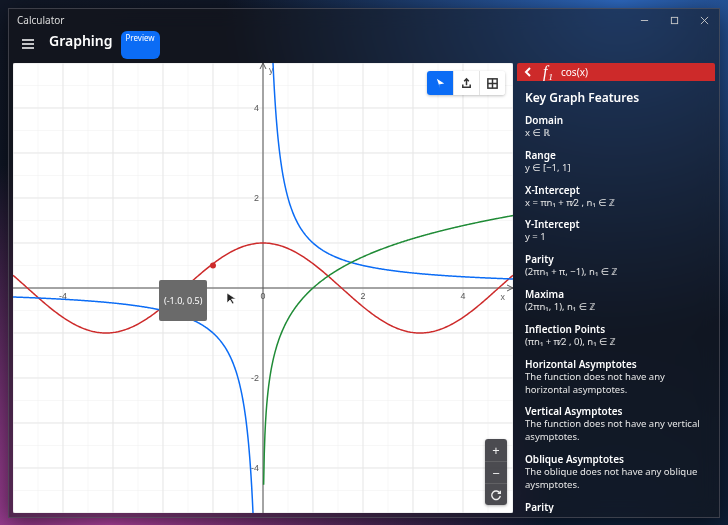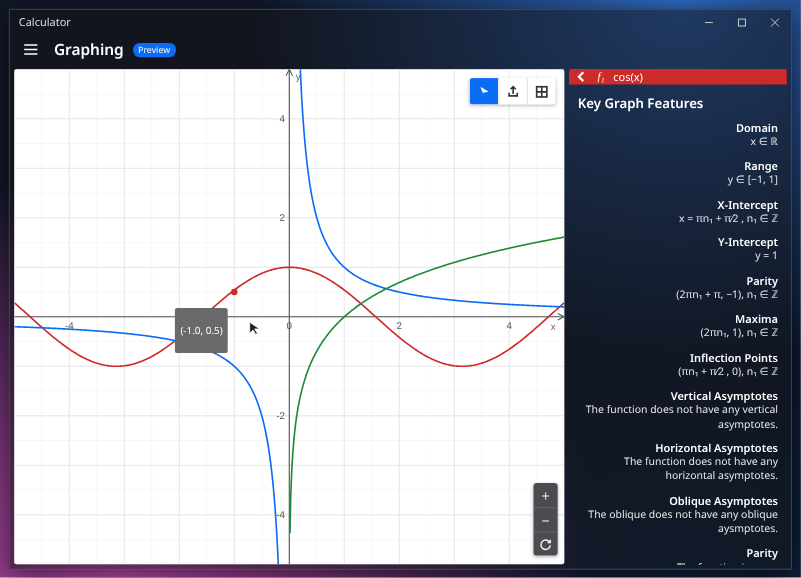--- a/index.html
+++ b/index.html
@@ -21,21 +21,21 @@
     display: flex; flex-direction: column;
   }
   .titlebar {
     height: 22px; display: flex; align-items: center; color: #ddd;
     font-size: 10px; padding-left: 8px; user-select: none;
   }
   .titlebar .spacer { flex: 1; }
   .win-btn { width: 30px; height: 22px; display: flex; align-items: center; justify-content: center; color: #ccc; }
   .win-btn svg { width: 9px; height: 9px; stroke: currentColor; fill: none; stroke-width: 1; }
   .header {
-    height: 28px; display: flex; align-items: center; gap: 8px; padding: 0 6px;
+    height: 28px; display: flex; gap: 8px; padding: 0 6px;
   }
   .menu-btn { width: 26px; height: 26px; display: flex; align-items: center; justify-content: center; color: #fff; }
   .menu-btn svg { width: 14px; height: 12px; stroke: #fff; }
   .mode-title { color: #fff; font-size: 14px; font-weight: 600; }
   .preview-badge { background: #0b6cf5; color: #fff; font-size: 8px; padding: 1px 5px; border-radius: 6px; }
   .content { flex: 1; display: flex; min-height: 0; }
   .graph-area { position: relative; flex: 1; margin: 4px 0 4px 4px; background: #fff; border-radius: 2px; overflow: hidden; }
   .graph-svg { position: absolute; inset: 0; width: 100%; height: 100%; }
   .toolbar {
     position: absolute; top: 8px; right: 8px; height: 24px; display: flex;
@@ -61,24 +61,24 @@
   }
   .side::-webkit-scrollbar { width: 6px; }
   .side::-webkit-scrollbar-thumb { background: rgba(160,160,160,0.55); border-radius: 3px; }
   .side::-webkit-scrollbar-track { background: transparent; }
   .fn-header {
     background: #cd2a2a; height: 24px; display: flex; align-items: center; gap: 6px;
     padding: 0 6px; color: #fff; border-radius: 2px 2px 0 0;
   }
   .fn-header .back { width: 14px; display:flex; }
   .fn-header .back svg { stroke:#fff; width:12px; height:12px; fill:none; stroke-width:2; }
-  .fn-header .fnidx { font-style: italic; font-family: Georgia, serif; font-size: 10px; text-align: center; }
+  .fn-header .fnidx { font-style: italic; font-family: Georgia, serif; font-size: 16px; text-align: center; }
   .fn-header .expr { font-size: 10px; margin-left: 2px; }
   .panel-title { font-weight: 600; font-size: 12px; padding: 8px 8px 4px; }
-  .feat { padding: 3px 8px 5px; text-align: right; }
+  .feat { padding: 3px 8px 5px; }
   .feat .label { font-weight: 600; font-size: 10px; }
   .feat .value { font-size: 9.5px; color: #e7e7e7; line-height: 1.35; }
   .ax-lbl { font-size: 9px; fill: #666; font-family: sans-serif; }
   .tick-lbl { font-size: 9px; fill: #555; font-family: sans-serif; }
 </style>
 </head>
 <body>
 
 <div class="desktop">
   <div class="window">
@@ -278,28 +278,28 @@
             </div>
             <div class="feat">
               <div class="label">Maxima</div>
               <div class="value">(2πn₁, 1), n₁ ∈ ℤ</div>
             </div>
             <div class="feat">
               <div class="label">Inflection Points</div>
               <div class="value">(πn₁ + π⁄2 , 0), n₁ ∈ ℤ</div>
             </div>
             <div class="feat">
+              <div class="label">Horizontal Asymptotes</div>
+              <div class="value">The function does not have any horizontal asymptotes.</div>
+            </div>
+            <div class="feat">
               <div class="label">Vertical Asymptotes</div>
               <div class="value">The function does not have any vertical asymptotes.</div>
             </div>
             <div class="feat">
-              <div class="label">Horizontal Asymptotes</div>
-              <div class="value">The function does not have any horizontal asymptotes.</div>
-            </div>
-            <div class="feat">
               <div class="label">Oblique Asymptotes</div>
               <div class="value">The oblique does not have any oblique aysmptotes.</div>
             </div>
             <div class="feat">
               <div class="label">Parity</div>
               <div class="value">The function is even.</div>
             </div>
           </div>
       </div>
     </div>

